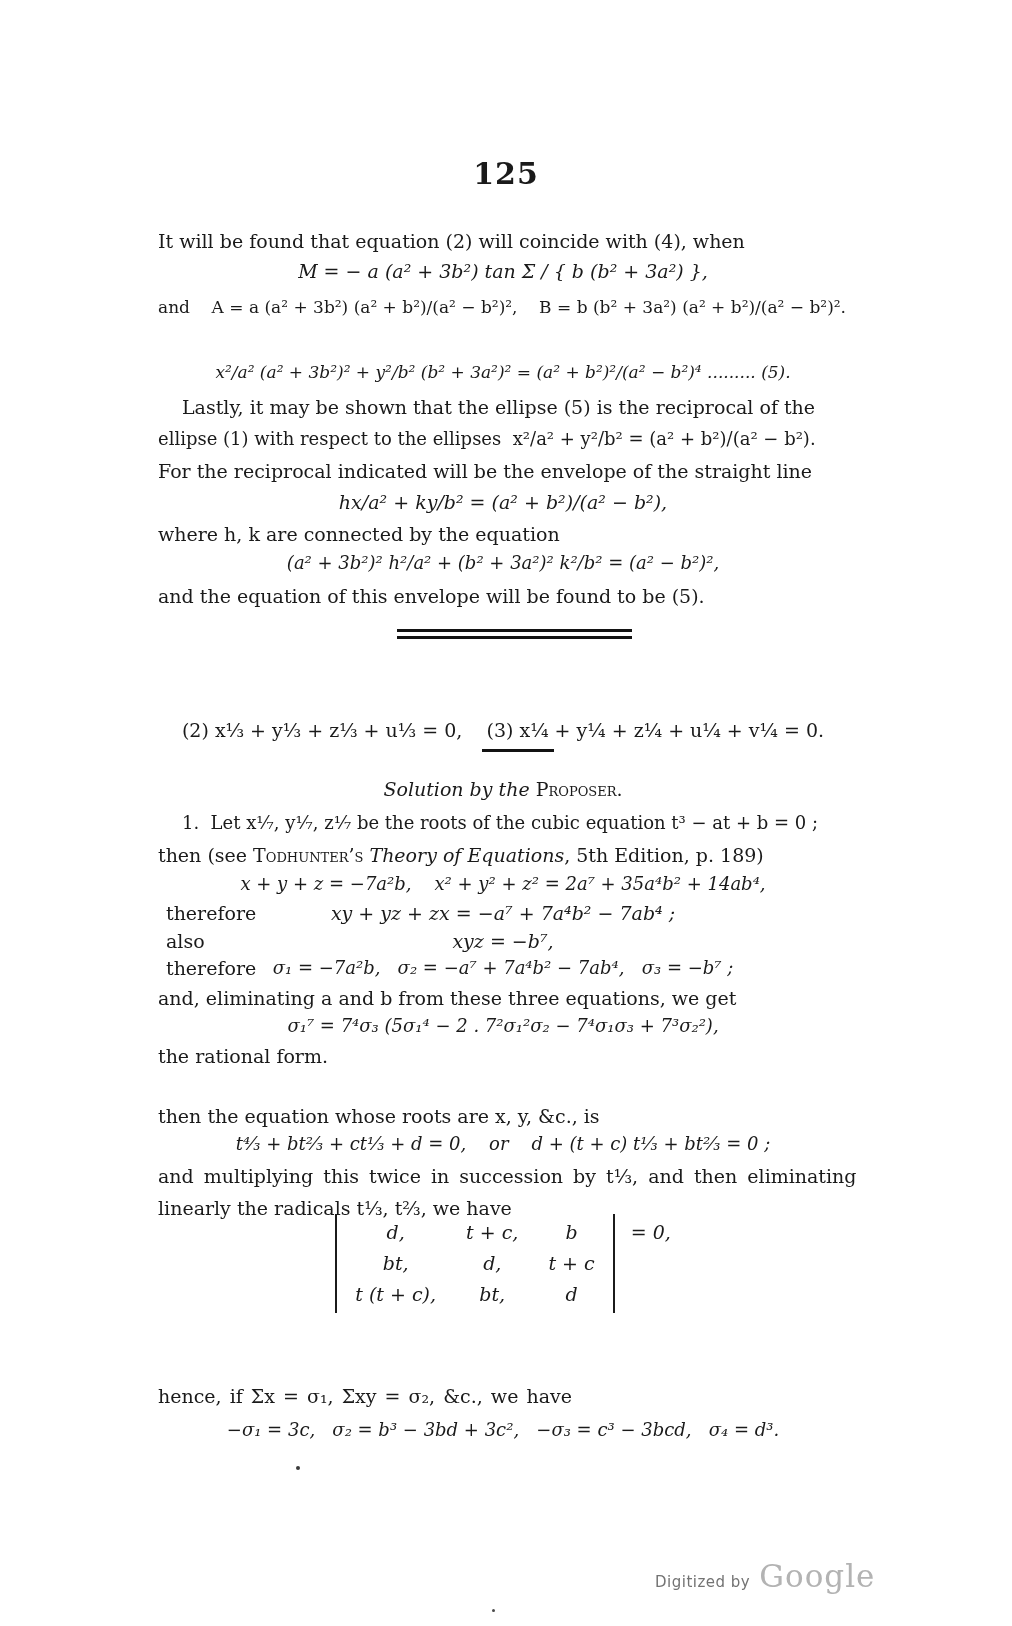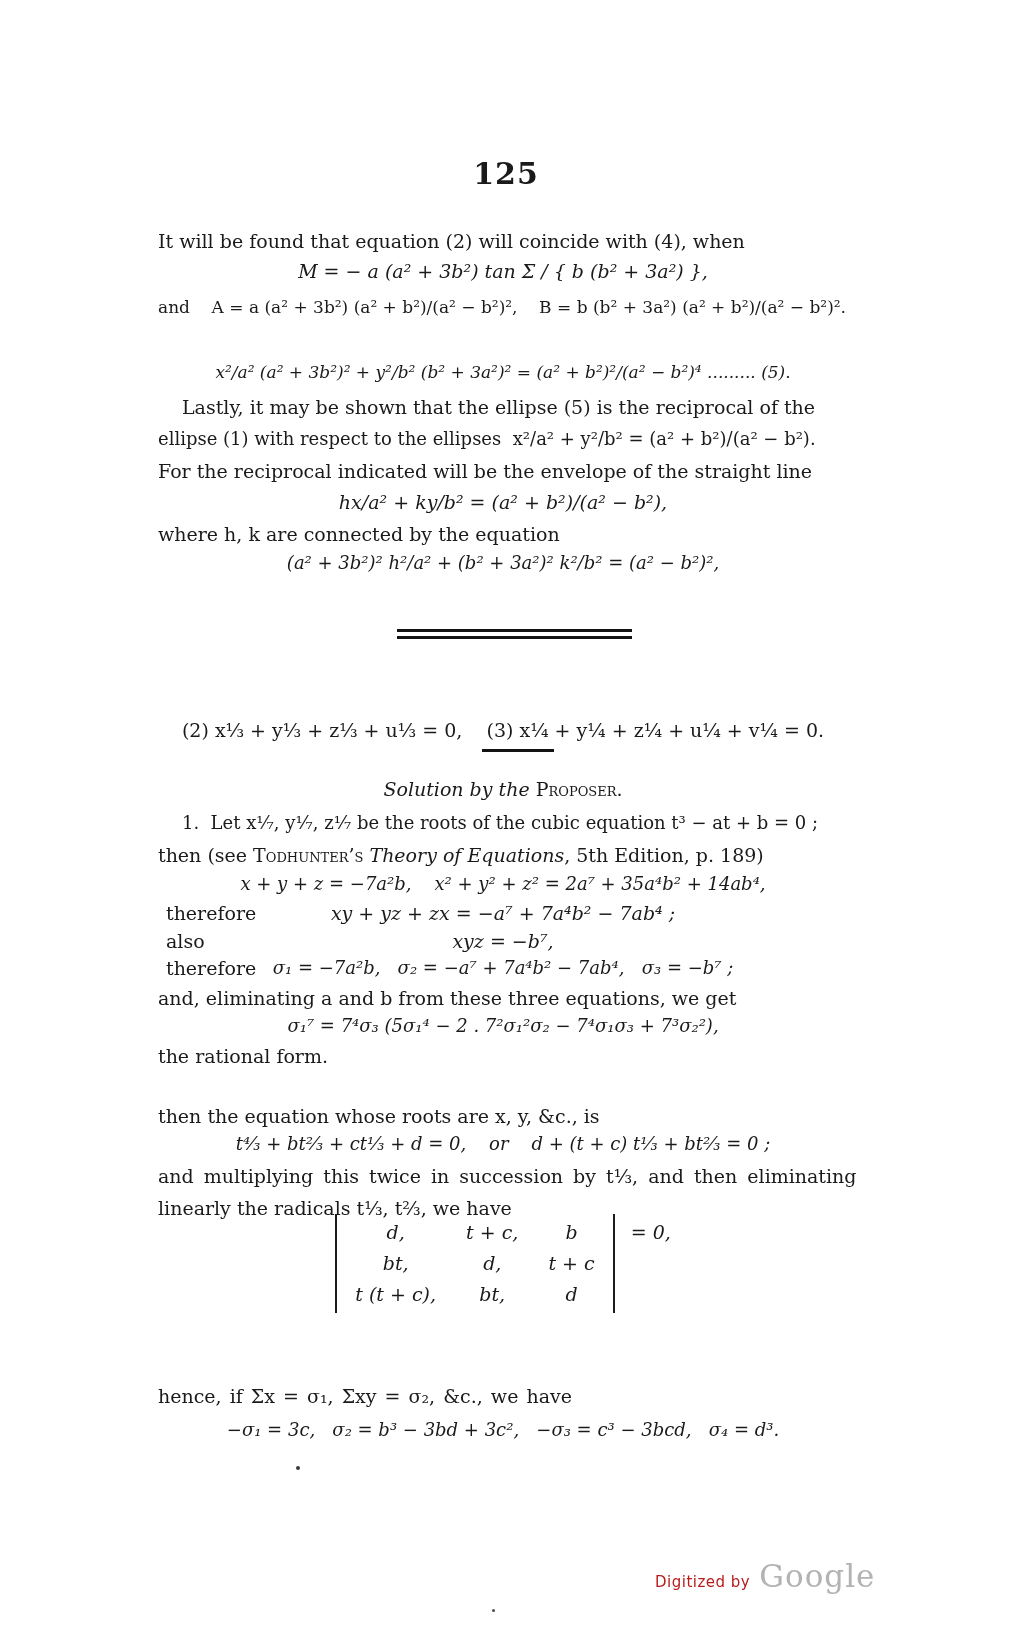--- a/index.html
+++ b/index.html
@@ -74,21 +74,21 @@
   .speck2 {
     position: absolute; left: 492px; top: 1609px;
     width: 3px; height: 3px; background: #4a4a4a; border-radius: 50%;
   }
   .watermark {
     position: absolute; left: 655px; top: 1558px;
     display: flex; align-items: baseline;
   }
   .wm-prefix {
     font-family: "DejaVu Sans", "Liberation Sans", sans-serif;
-    font-size: 15px; color: #b91c1c; letter-spacing: 0.5px;
+    font-size: 15px; color: #737373; letter-spacing: 0.5px;
   }
   .wm-logo {
     font-family: "DejaVu Serif", serif;
     font-size: 31px; color: #b3b3b3; margin-left: 9px; letter-spacing: 1px;
   }
   .ws4 { word-spacing: 4px; }
   .ws2 { word-spacing: 2px; }
 </style>
 </head>
 <body>
@@ -100,20 +100,21 @@
   <div class="ln" style="top:228px">It will be found that equation (2) will coincide with (4), when</div>
   <div class="ln center it" style="top:258px">M = − a (a² + 3b²) tan Σ / { b (b² + 3a²) },</div>
   <div class="ln fs17" style="top:294px">and    A = a (a² + 3b²) (a² + b²)/(a² − b²)²,    B = b (b² + 3a²) (a² + b²)/(a² − b²)².</div>
   <div class="ln center it fs17" style="top:359px">x²/a² (a² + 3b²)² + y²/b² (b² + 3a²)² = (a² + b²)²/(a² − b²)⁴ ......... (5).</div>
   <div class="ln indent" style="top:394px">Lastly, it may be shown that the ellipse (5) is the reciprocal of the</div>
   <div class="ln fs18" style="top:426px">ellipse (1) with respect to the ellipses  x²/a² + y²/b² = (a² + b²)/(a² − b²).</div>
   <div class="ln" style="top:458px">For the reciprocal indicated will be the envelope of the straight line</div>
   <div class="ln" style="top:521px">where h, k are connected by the equation</div>
   <div class="ln center it" style="top:489px">hx/a² + ky/b² = (a² + b²)/(a² − b²),</div>
   <div class="ln center it fs18" style="top:550px">(a² + 3b²)² h²/a² + (b² + 3a²)² k²/b² = (a² − b²)²,</div>
+  <div class="ln" style="top:583px">and the equation of this envelope will be found to be (5).</div>
 
   <div class="dbl-rule"></div>
 
   <div class="ln center" style="top:717px">(2) x¹⁄₃ + y¹⁄₃ + z¹⁄₃ + u¹⁄₃ = 0,    (3) x¹⁄₄ + y¹⁄₄ + z¹⁄₄ + u¹⁄₄ + v¹⁄₄ = 0.</div>
 
   <div class="short-rule"></div>
 
   <div class="ln center" style="top:776px"><span class="it">Solution by the </span><span class="sc">Proposer.</span></div>
 
   <div class="ln fs18 indent" style="top:810px">1.  Let x¹⁄₇, y¹⁄₇, z¹⁄₇ be the roots of the cubic equation t³ − at + b = 0 ;</div>

